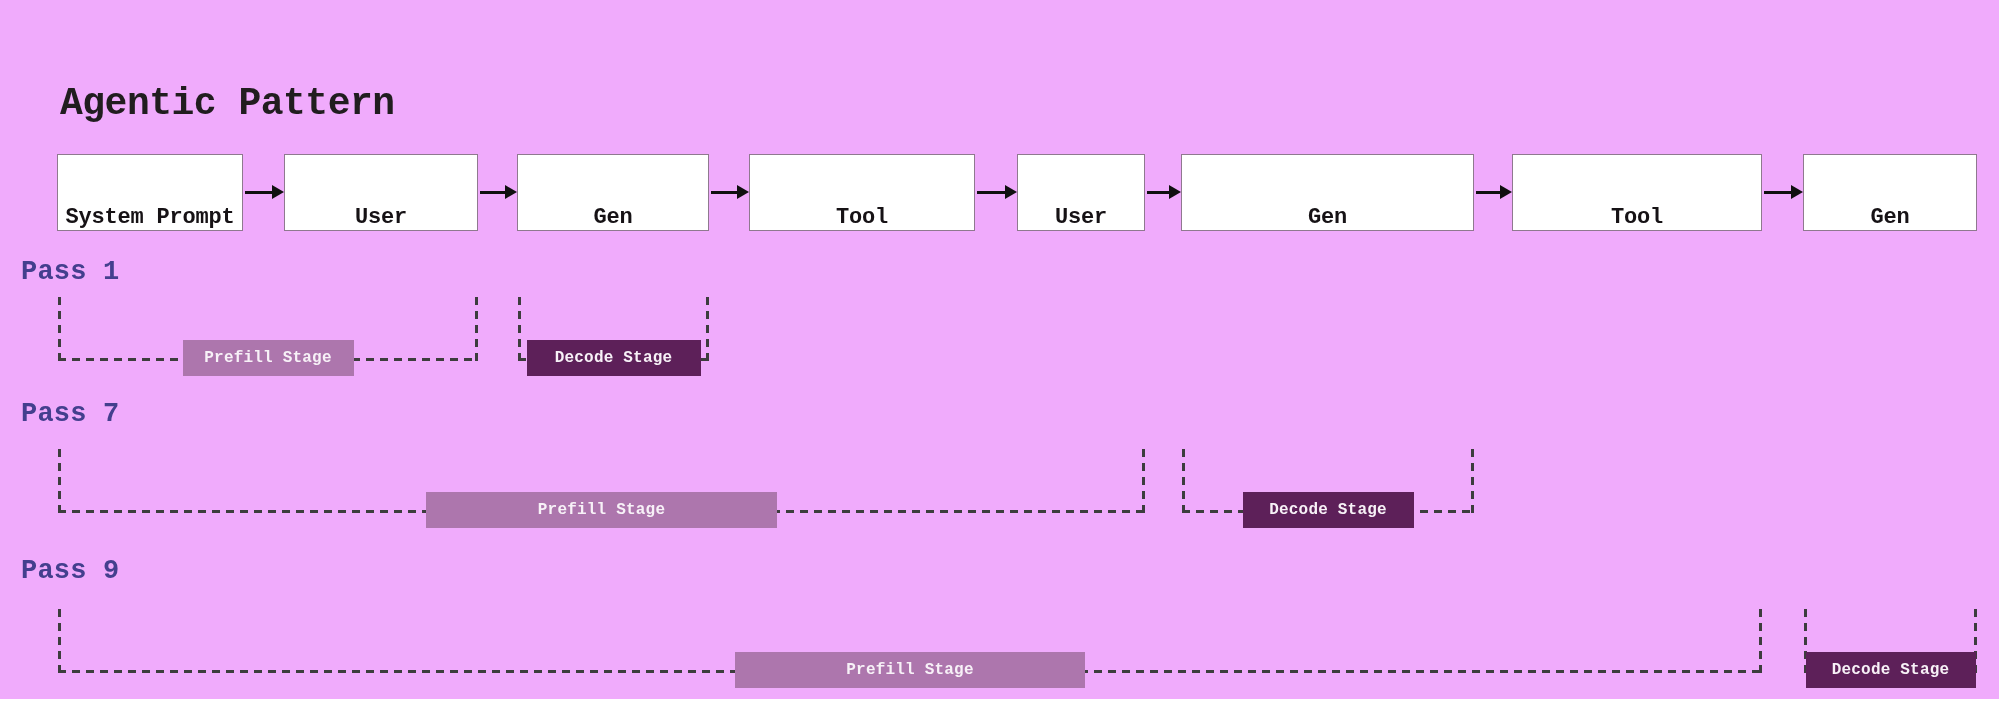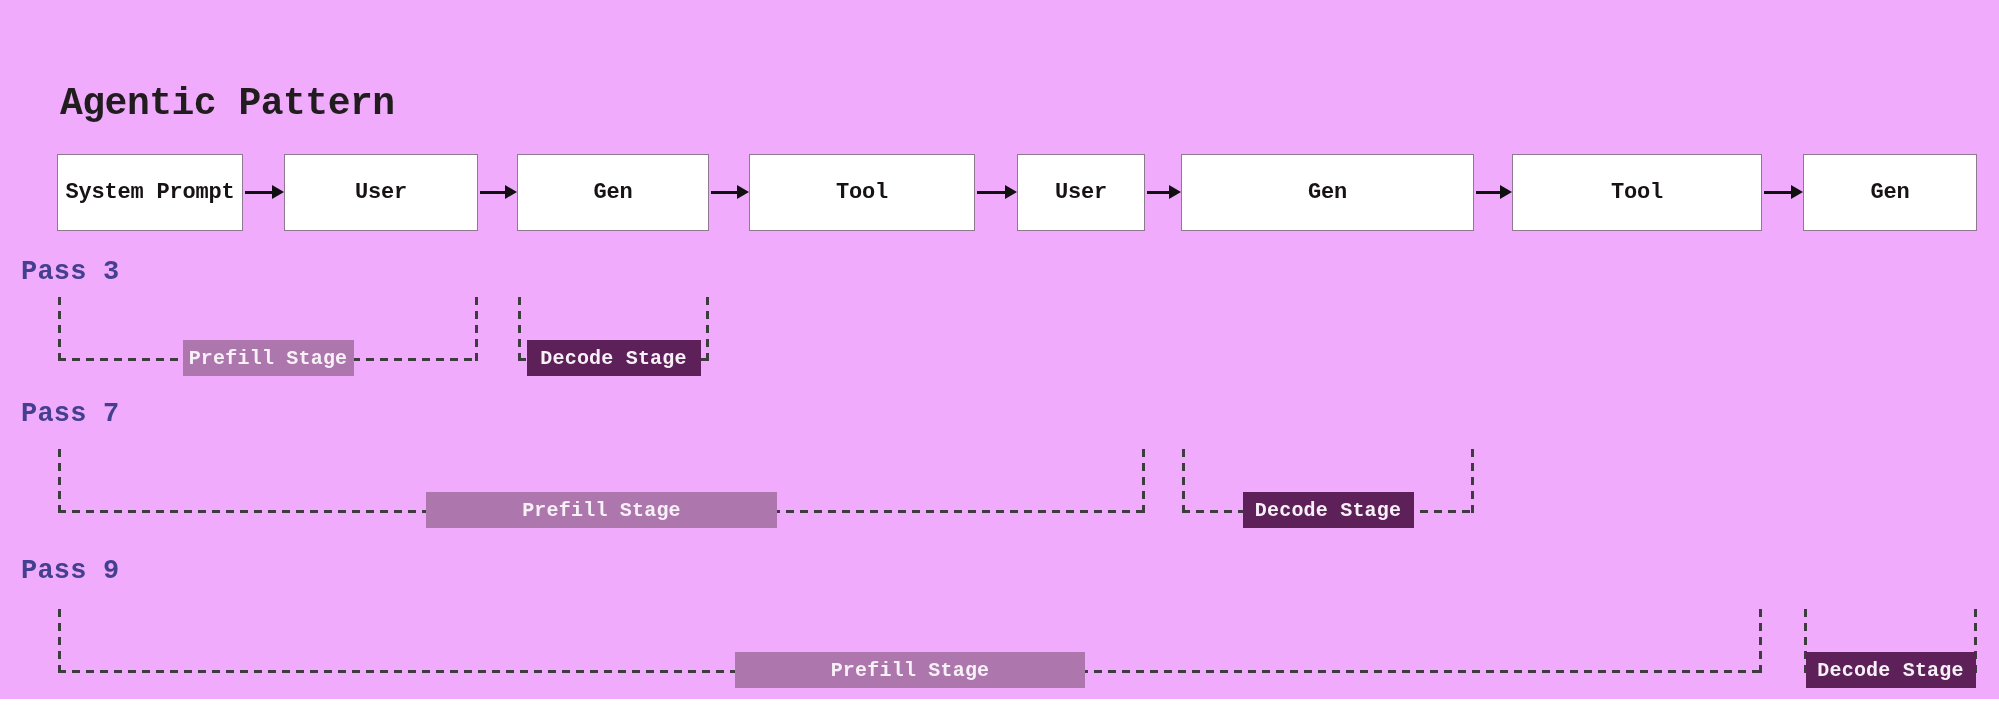--- a/index.html
+++ b/index.html
@@ -20,21 +20,21 @@
     font-size: 38px;
     font-weight: 700;
     letter-spacing: -0.5px;
     color: var(--title-text, #211d1f);
   }
   .flow-box {
     position: absolute;
     background: #ffffff;
     border: 1.5px solid var(--box-border, #8f798f);
     display: flex;
-    align-items: center;
+    align-items: flex-end;
     justify-content: center;
   }
   .flow-box span {
     font-size: 22px;
     font-weight: 700;
     color: #161215;
     letter-spacing: -0.2px;
     white-space: nowrap;
   }
   .arrow { position: absolute; height: 15px; }
@@ -73,21 +73,21 @@
   .stage-bar {
     position: absolute;
     height: 36px;
     display: flex;
     align-items: center;
     justify-content: center;
     z-index: 2;
   }
   .stage-bar span {
     color: #f7f1f7;
-    font-size: 20px;
+    font-size: 16px;
     font-weight: 700;
     letter-spacing: 0.2px;
     white-space: nowrap;
   }
   .stage-bar.prefill { background: var(--prefill, #ad76ad); }
   .stage-bar.decode  { background: var(--decode, #5d2059); }
   .bottom-bar {
     position: absolute;
     left: 0; right: 0;
     top: 716px;
@@ -146,21 +146,21 @@
       <div class="arrow-head"></div>
     </div>
     <div class="arrow" style="left: 1474px; top: 185px; width: 38px;">
       <div class="arrow-line"></div>
       <div class="arrow-head"></div>
     </div>
     <div class="arrow" style="left: 1762px; top: 185px; width: 41px;">
       <div class="arrow-line"></div>
       <div class="arrow-head"></div>
     </div>
-    <div class="pass-label" style="top: 257px;"><span>Pass 3</span></div>
+    <div class="pass-label" style="top: 257px;"><span>Pass 1</span></div>
     <div class="dash-v" style="left: 58px; top: 297px; height: 64px;"></div>
     <div class="dash-v" style="left: 475px; top: 297px; height: 64px;"></div>
     <div class="dash-h" style="left: 58px; top: 358px; width: 420px;"></div>
     <div class="stage-bar prefill" style="left: 182.5px; top: 340px; width: 171px;">
       <span>Prefill Stage</span>
     </div>
     <div class="dash-v" style="left: 518px; top: 297px; height: 64px;"></div>
     <div class="dash-v" style="left: 706px; top: 297px; height: 64px;"></div>
     <div class="dash-h" style="left: 518px; top: 358px; width: 191px;"></div>
     <div class="stage-bar decode" style="left: 526.5px; top: 340px; width: 174px;">

